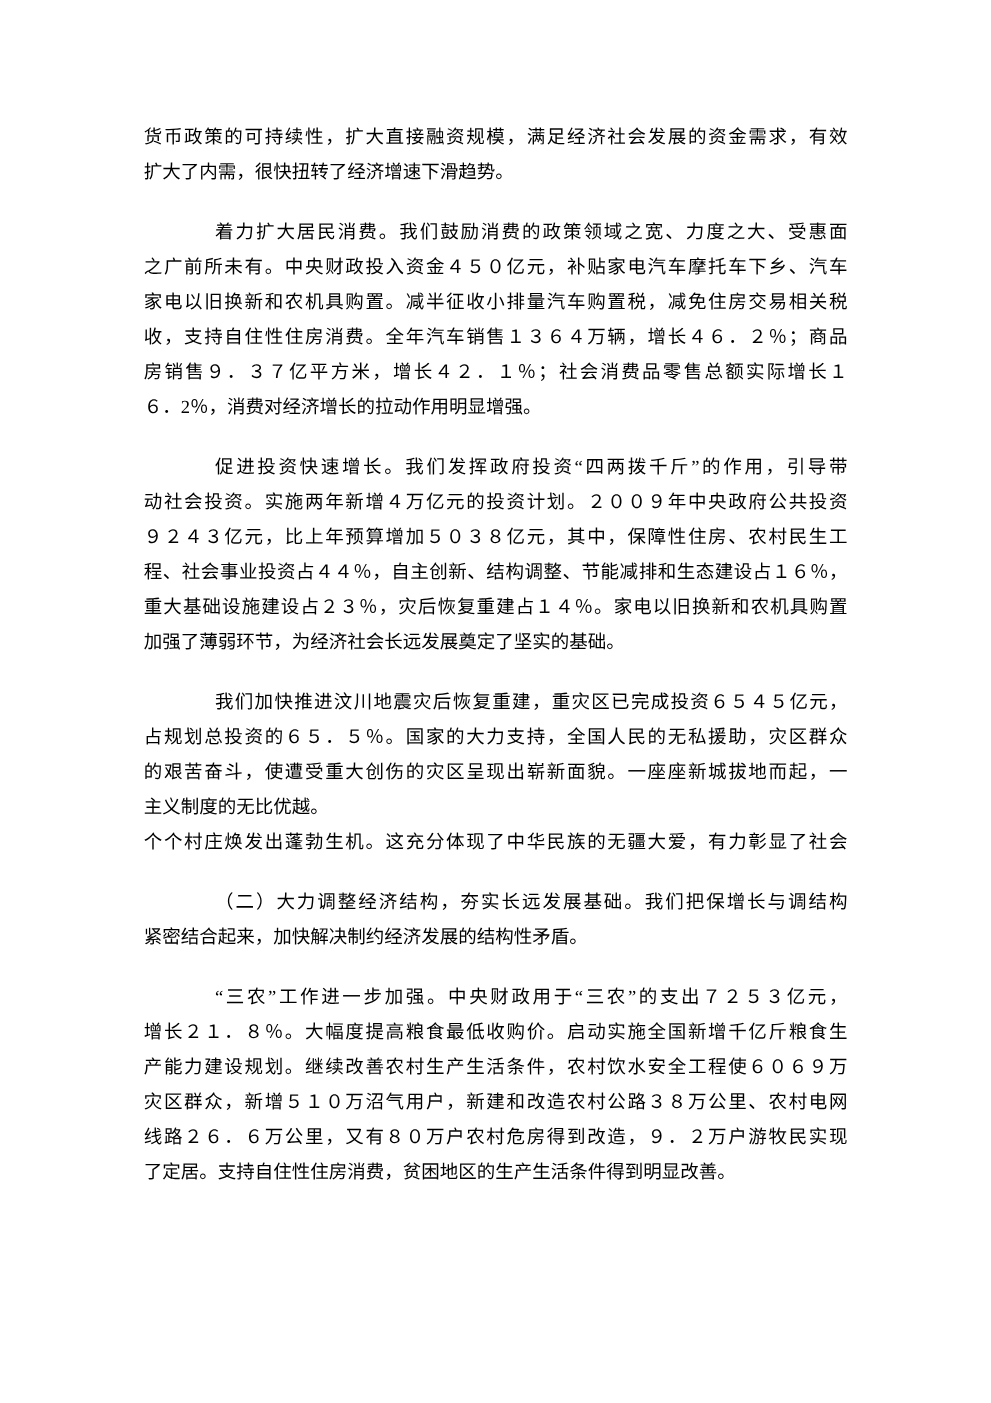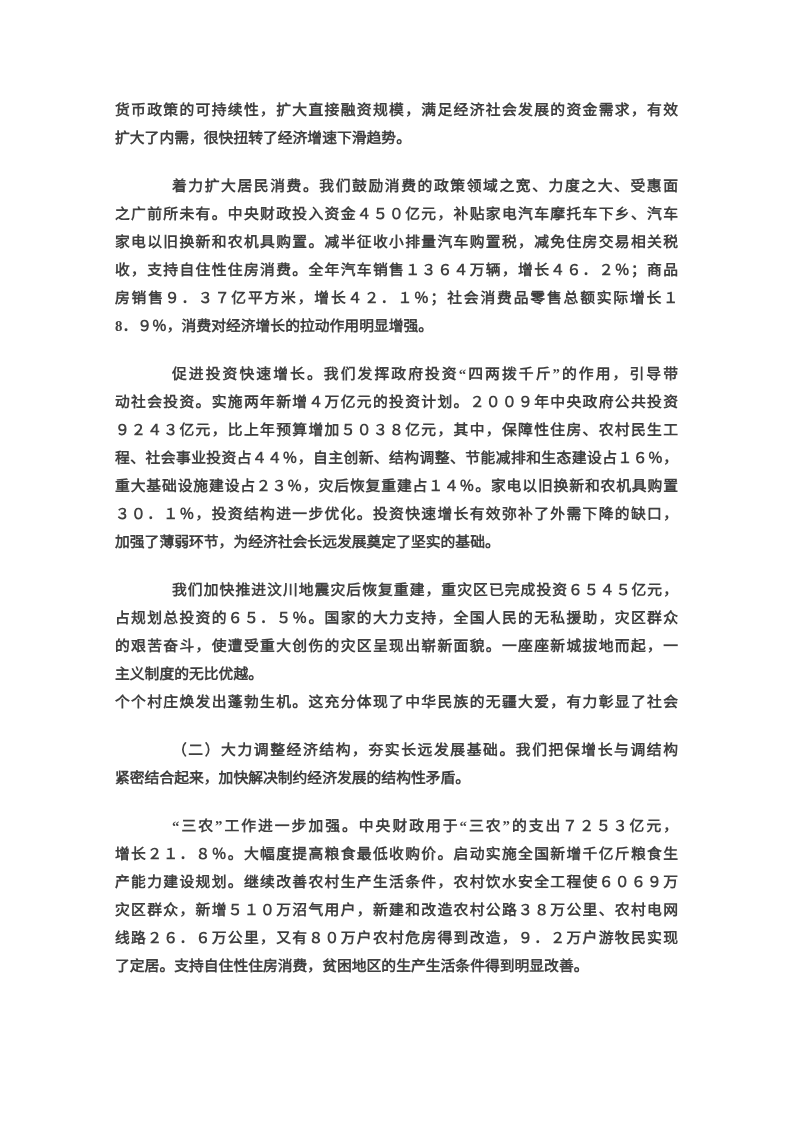--- a/index.html
+++ b/index.html
@@ -41,40 +41,39 @@
     text-align-last: left;
   }
   .line.indent {
     text-indent: 57px;
   }
 </style>
 </head>
 <body>
 
 <div class="page" style="background: rgb(255, 255, 255);">
-  <div class="doc-body" style="color: #404040; font-weight: bold;">
+  <div class="doc-body" style="color: #000000;">
       <div class="paragraph">
         <div class="line">货币政策的可持续性，扩大直接融资规模，满足经济社会发展的资金需求，有效</div>
         <div class="line last">扩大了内需，很快扭转了经济增速下滑趋势。</div>
       </div>
       <div class="paragraph">
         <div class="line indent">着力扩大居民消费。我们鼓励消费的政策领域之宽、力度之大、受惠面</div>
         <div class="line">之广前所未有。中央财政投入资金４５０亿元，补贴家电汽车摩托车下乡、汽车</div>
         <div class="line">家电以旧换新和农机具购置。减半征收小排量汽车购置税，减免住房交易相关税</div>
         <div class="line">收，支持自住性住房消费。全年汽车销售１３６４万辆，增长４６．２％；商品</div>
         <div class="line">房销售９．３７亿平方米，增长４２．１％；社会消费品零售总额实际增长１</div>
-        <div class="line last">8．９％，消费对经济增长的拉动作用明显增强。</div>
+        <div class="line last">６．2％，消费对经济增长的拉动作用明显增强。</div>
       </div>
       <div class="paragraph">
         <div class="line indent">促进投资快速增长。我们发挥政府投资“四两拨千斤”的作用，引导带</div>
         <div class="line">动社会投资。实施两年新增４万亿元的投资计划。２００９年中央政府公共投资</div>
         <div class="line">９２４３亿元，比上年预算增加５０３８亿元，其中，保障性住房、农村民生工</div>
         <div class="line">程、社会事业投资占４４％，自主创新、结构调整、节能减排和生态建设占１６％，</div>
         <div class="line">重大基础设施建设占２３％，灾后恢复重建占１４％。家电以旧换新和农机具购置</div>
-        <div class="line">３０．１％，投资结构进一步优化。投资快速增长有效弥补了外需下降的缺口，</div>
         <div class="line last">加强了薄弱环节，为经济社会长远发展奠定了坚实的基础。</div>
       </div>
       <div class="paragraph">
         <div class="line indent">我们加快推进汶川地震灾后恢复重建，重灾区已完成投资６５４５亿元，</div>
         <div class="line">占规划总投资的６５．５％。国家的大力支持，全国人民的无私援助，灾区群众</div>
         <div class="line">的艰苦奋斗，使遭受重大创伤的灾区呈现出崭新面貌。一座座新城拔地而起，一</div>
         <div class="line last">主义制度的无比优越。</div>
         <div class="line">个个村庄焕发出蓬勃生机。这充分体现了中华民族的无疆大爱，有力彰显了社会</div>
       </div>
       <div class="paragraph">

